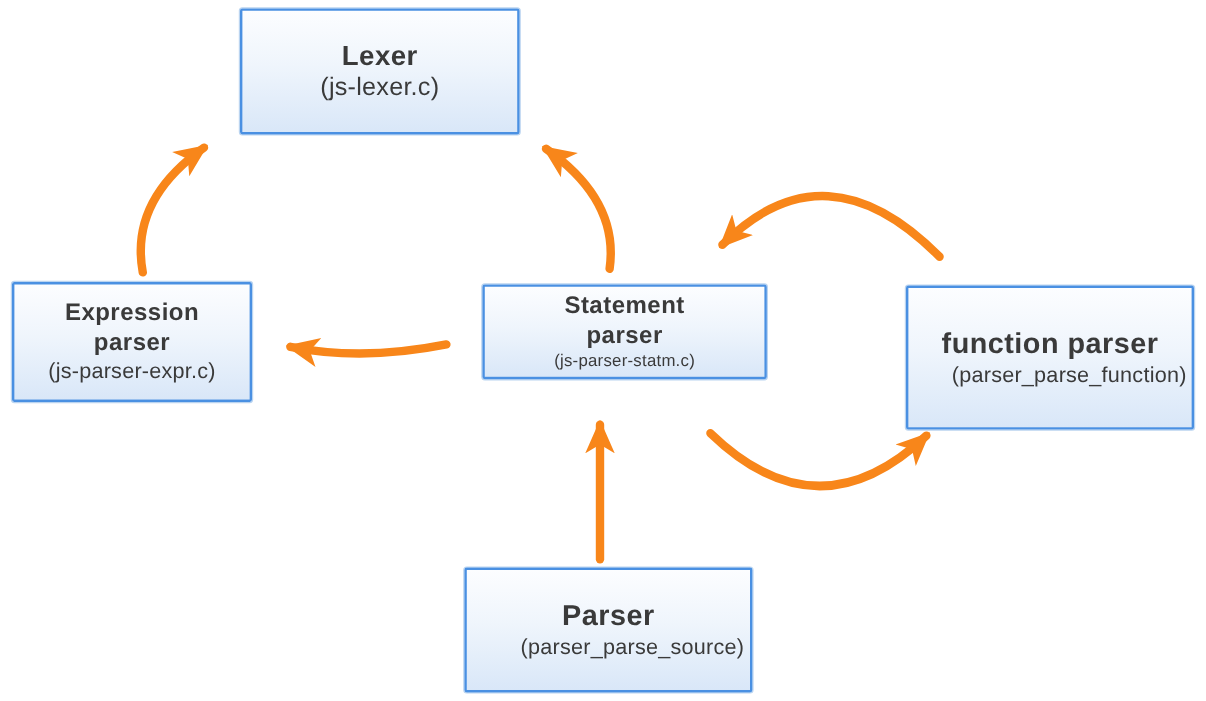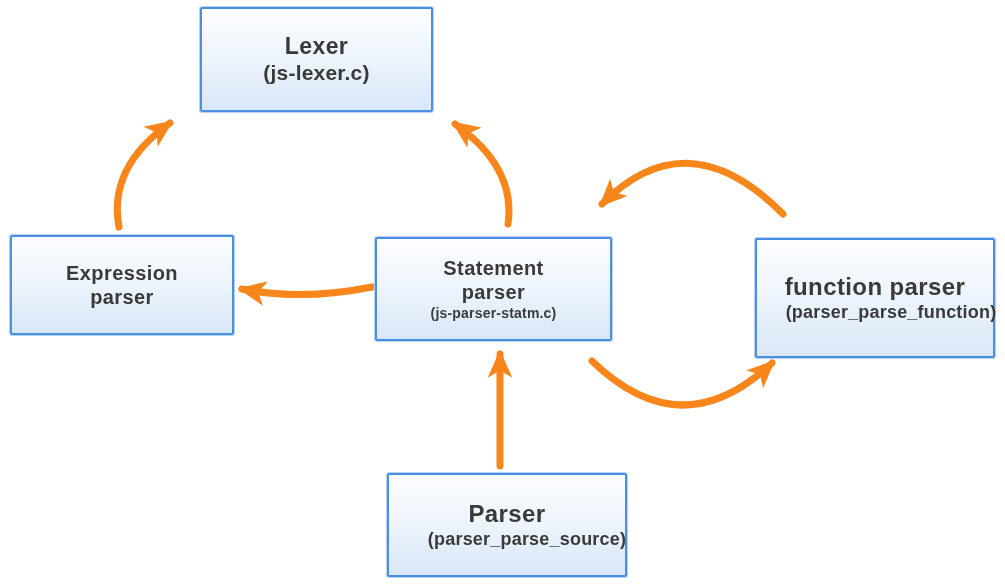--- a/index.html
+++ b/index.html
@@ -31,31 +31,31 @@
     box-shadow: 0 0 0 1px #BAD4F0;
     background: linear-gradient(180deg, #FCFDFF 0%, #EFF5FC 45%, #D9E7F8 100%);
     color: #3A3A3A;
     display: flex;
     flex-direction: column;
     justify-content: center;
     align-items: center;
     text-align: center;
   }
   .node .title { font-weight: bold; line-height: 1.22; letter-spacing: 0.4px; }
-  .node .subtitle { font-weight: bold; line-height: 1.25; letter-spacing: 0.2px; }
+  .node .subtitle { font-weight: normal; line-height: 1.25; letter-spacing: 0.2px; }
 
   .node-lexer      { left: 200px; top: 7px;   width: 233px; height: 105px; }
   .node-lexer .title    { font-size: 23px; }
   .node-lexer .subtitle { font-size: 21px; }
 
-  .node-expression { left: 10px;  top: 235px; width: 224px; height: 100px; }
+  .node-expression { left: 10px;  top: 235px; width: 200px; height: 100px; }
   .node-expression .title    { font-size: 20px; }
   .node-expression .subtitle { font-size: 18px; }
 
-  .node-statement  { left: 375px; top: 237px; width: 237px; height: 104px; }
+  .node-statement  { left: 402px; top: 237px; width: 237px; height: 79px; }
   .node-statement .title    { font-size: 20px; }
   .node-statement .subtitle { font-size: 14px; }
 
   .node-function   { left: 755px; top: 238px; width: 240px; height: 120px; }
   .node-function .title    { font-size: 24px; }
   .node-function .subtitle { font-size: 18px; margin-left: 32px; }
 
   .node-parser     { left: 387px; top: 473px; width: 240px; height: 104px; }
   .node-parser .title    { font-size: 24px; }
   .node-parser .subtitle { font-size: 18px; margin-left: 40px; }
@@ -87,20 +87,21 @@
 
   <div class="node node-lexer">
     <div class="title">Lexer</div>
     <div class="title"></div>
     <div class="subtitle">(js-lexer.c)</div>
   </div>
 
   <div class="node node-expression">
     <div class="title">Expression</div>
     <div class="title">parser</div>
+    <div class="subtitle">(js-parser-expr.c)</div>
   </div>
 
   <div class="node node-statement">
     <div class="title">Statement</div>
     <div class="title">parser</div>
     <div class="subtitle">(js-parser-statm.c)</div>
   </div>
 
   <div class="node node-function">
     <div class="title">function parser</div>

